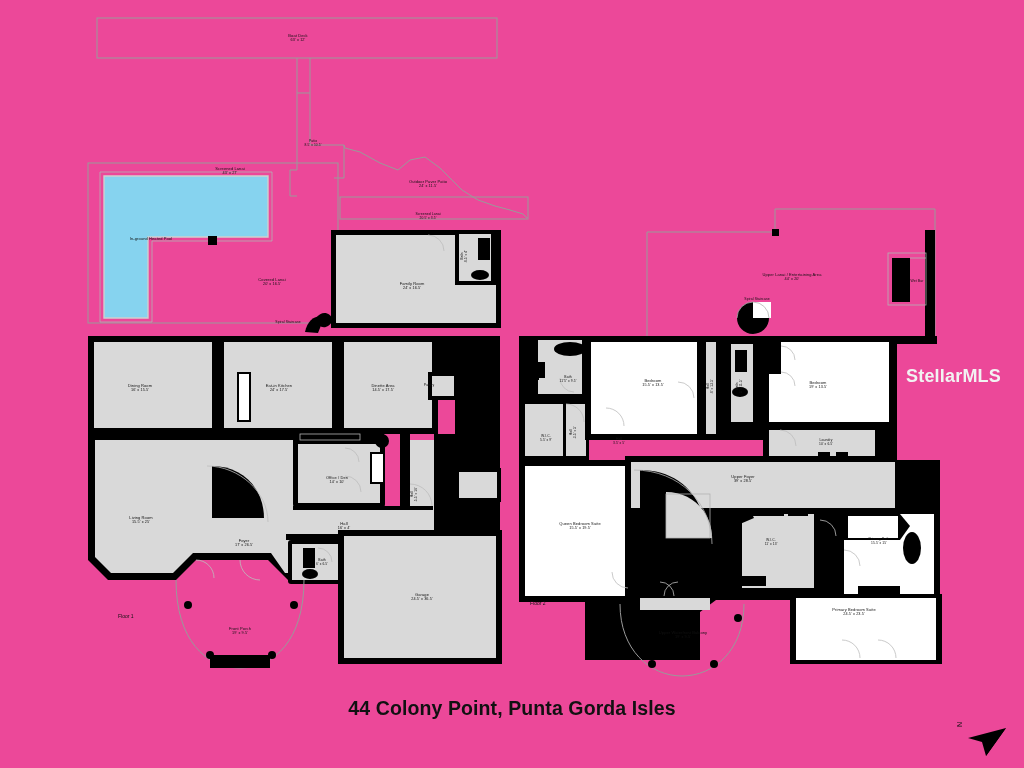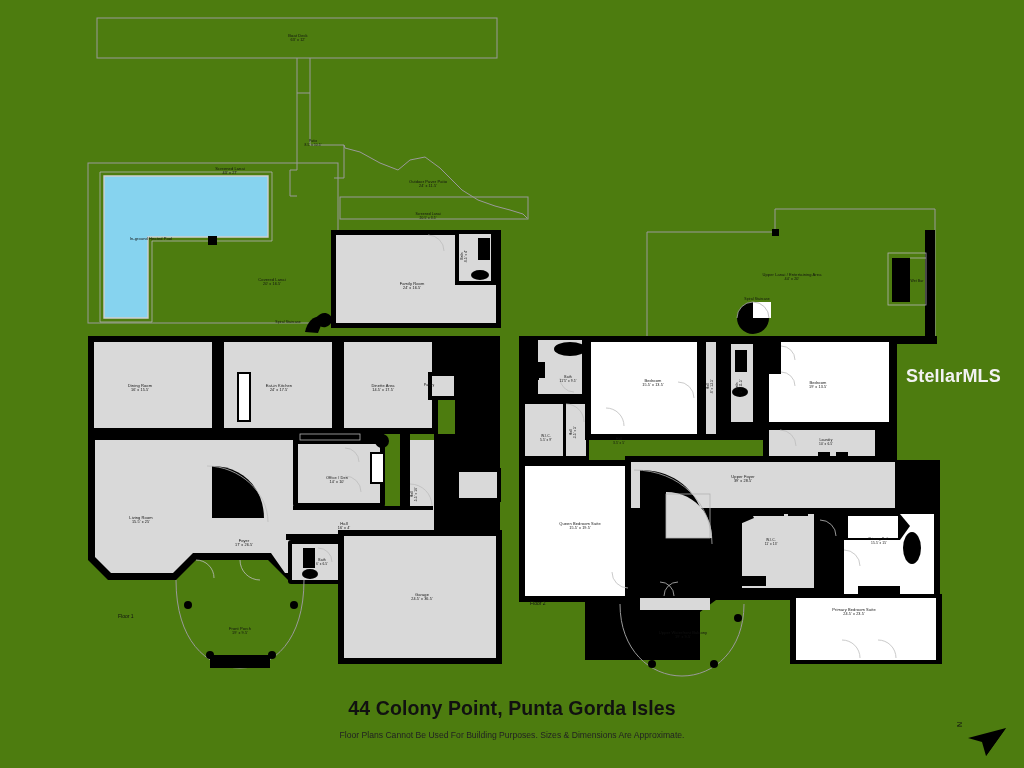--- a/index.html
+++ b/index.html
@@ -6,21 +6,21 @@
   html, body {
     margin: 0; padding: 0;
     width: 1024px; height: 768px;
     background: #ffffff;
     font-family: "Liberation Sans", sans-serif;
     overflow: hidden;
   }
   #page {
     position: relative;
     width: 1024px; height: 768px;
-    background: #4d7c0f;
+    background: #ec4899;
   }
   svg.plan { position: absolute; left: 0; top: 0; width: 1024px; height: 768px; }
 
   .lbl {
     position: absolute;
     text-align: center;
     font-family: "Liberation Sans", sans-serif;
     color: #111;
     line-height: 1.25;
     white-space: nowrap;
@@ -487,16 +487,15 @@
     </div>
 
   <div id="watermark">StellarMLS</div>
 
   <div id="compass">
     <div class="n">N</div>
   </div>
 
   <div id="title-block">
     <div id="plan-title">44 Colony Point, Punta Gorda Isles</div>
-    <div id="plan-disclaimer">Floor Plans Cannot Be Used For Building Purposes. Sizes &amp; Dimensions Are Approximate.</div>
   </div>
 
 </div>
 
 </body></html>

